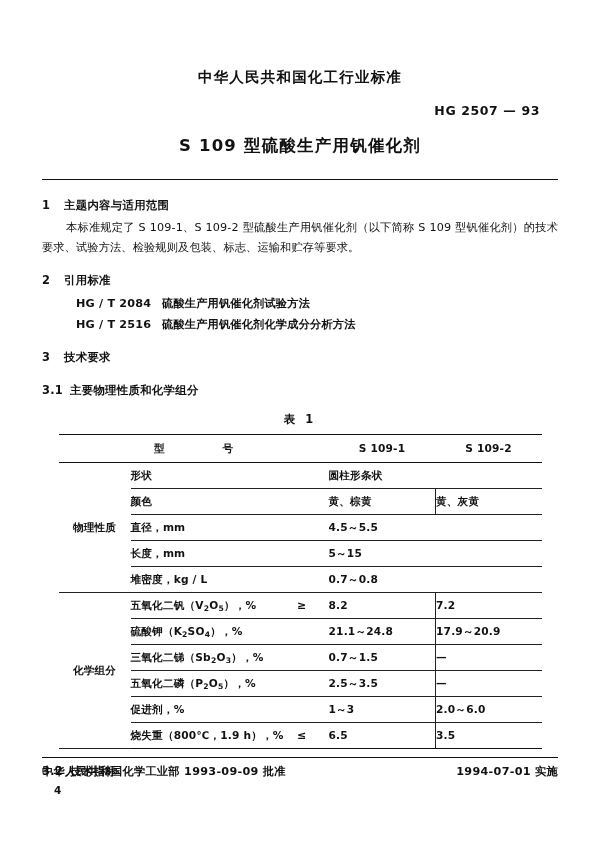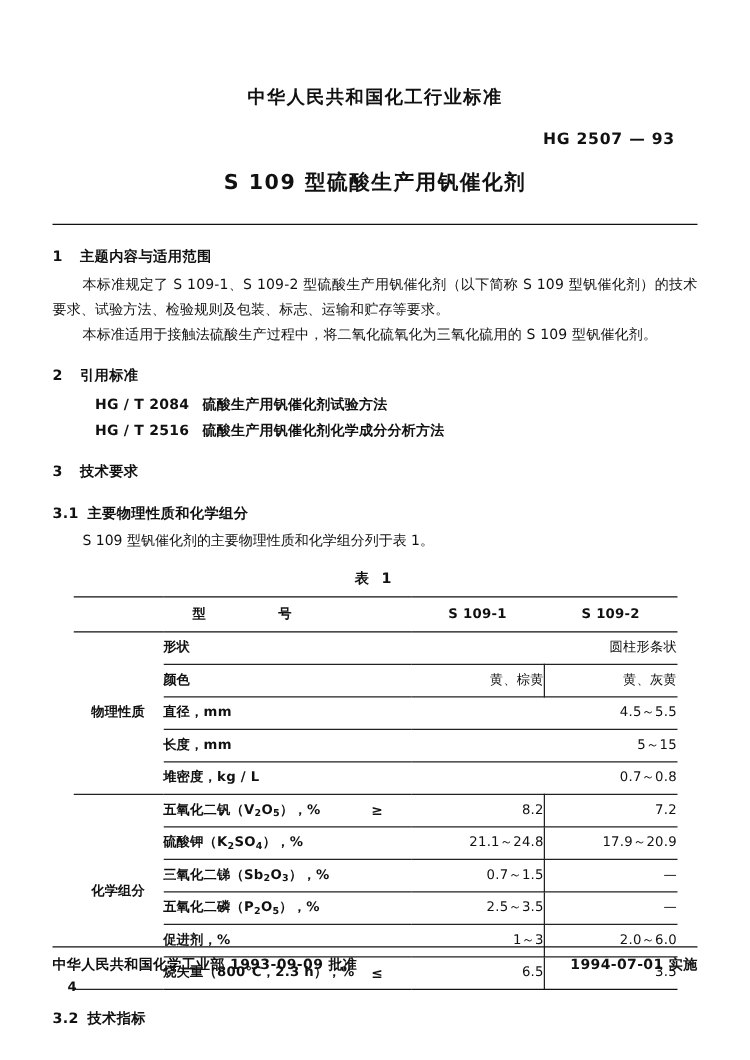--- a/index.html
+++ b/index.html
@@ -151,22 +151,22 @@
     border-right: 0.9px solid #222;
   }
   td.item-cell {
     padding-left: 12px;
     border-right: 0.9px solid #222;
     position: relative;
     font-weight: bold;
     margin-top: 36px;
   }
   td.val-cell {
-    text-align: right;
-    font-weight: normal;
+    text-align: left;
+    font-weight: bold;
   }
   td.val-cell.sep {
     border-right: 0.9px solid #222;
   }
   .hdr-model {
     display: inline-block;
     letter-spacing: 58px;
     padding-left: 58px;
     text-align: right;
   }
@@ -227,42 +227,40 @@
   </div>
 
   <hr class="rule-top">
 
   <div class="body-wrap">
 
     <div class="sec-head">
       <span class="sec-num">1</span><span>主题内容与适用范围</span>
     </div>
     <p class="para">本标准规定了 S 109-1、S 109-2 型硫酸生产用钒催化剂（以下简称 S 109 型钒催化剂）的技术要求、试验方法、检验规则及包装、标志、运输和贮存等要求。</p>
-    <p class="para">本标准适用于接触法硫酸生产过程中，将二氧化硫氧化为三氧化硫用的 S 109 型钒催化剂。</p>
 
     <div class="sec-head">
       <span class="sec-num">2</span><span>引用标准</span>
     </div>
     <ul class="ref-list">
       <li>
         <span class="ref-code">HG / T 2084</span><span>硫酸生产用钒催化剂试验方法</span>
       </li>
       <li>
         <span class="ref-code">HG / T 2516</span><span>硫酸生产用钒催化剂化学成分分析方法</span>
       </li>
     </ul>
 
     <div class="sec-head">
       <span class="sec-num">3</span><span>技术要求</span>
     </div>
 
     <div class="sec-head">
       <span class="sec-num-sub">3.1</span><span>主要物理性质和化学组分</span>
     </div>
-    <p class="sub-para">S 109 型钒催化剂的主要物理性质和化学组分列于表 1。</p>
 
     <div class="table-caption">表    1</div>
 
     <table class="spec">
       <colgroup>
         <col class="col-group">
           <col class="col-item">
           <col class="col-v1">
           <col class="col-v2">
       </colgroup>
@@ -330,21 +328,21 @@
         </tr>
         <tr>
           <td class="item-cell">
             <span>促进剂，%</span>
           </td>
           <td class="val-cell sep">1～3</td>
           <td class="val-cell">2.0～6.0</td>
         </tr>
         <tr class="last">
           <td class="item-cell">
-            <span>烧失重（800℃，2.3 h），%</span>
+            <span>烧失重（800℃，1.9 h），%</span>
             <span class="op">≤</span>
           </td>
           <td class="val-cell sep">6.5</td>
           <td class="val-cell">3.5</td>
         </tr>
       </tbody>
     </table>
 
     <div class="sec-head">
       <span class="sec-num-sub">3.2</span><span>技术指标</span>

